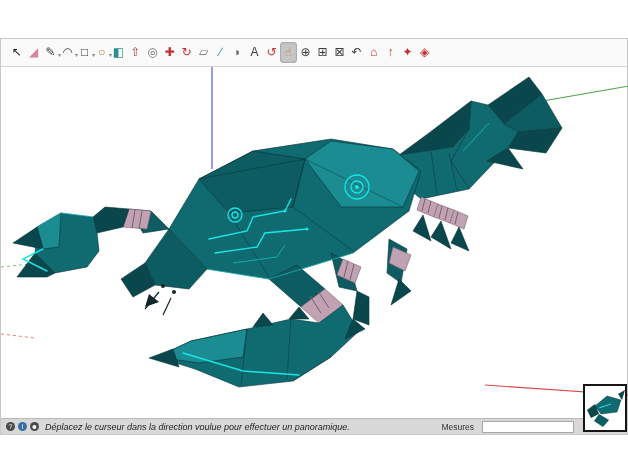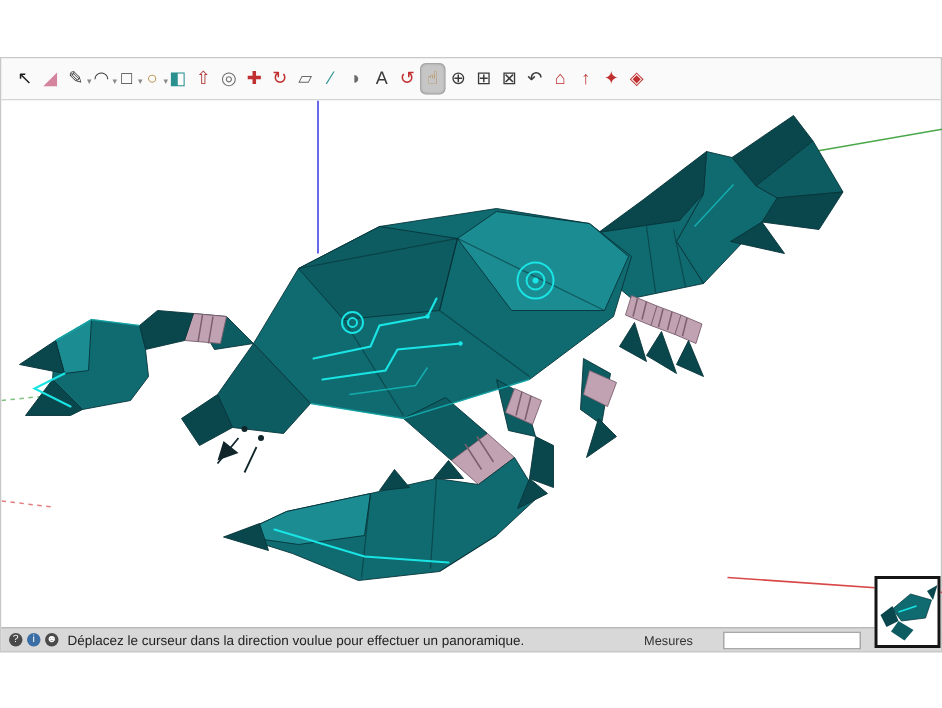--- a/index.html
+++ b/index.html
@@ -27,22 +27,22 @@
   .glow{stroke:var(--glow,#1ae4e4);stroke-width:1.4;fill:none;stroke-linecap:round;}
   .glowSoft{stroke:var(--glow,#1ae4e4);stroke-width:1;fill:none;opacity:.55;}
   .glowc{stroke:var(--glow,#1ae4e4);stroke-width:1.3;fill:none;}
   .axis{stroke-width:1.1;}
   
   .statusbar{height:15px;border-top:1px solid #b9b9b9;background:var(--statusBg,#d8d8d8);
     display:flex;align-items:center;padding:0 5px;gap:3px;font-size:9px;color:#222;}
   .sicon{width:9px;height:9px;border-radius:50%;background:currentColor;display:inline-block;
     text-align:center;cursor:pointer;}
   .sicon span{color:#fff;font-size:7px;line-height:9px;display:block;}
-  .status-msg{margin-left:3px;white-space:nowrap;}
-  .measure{margin-left:auto;display:flex;align-items:center;gap:20px;margin-right:48px;justify-content:space-between;}
+  .status-msg{margin-left:3px;white-space:nowrap;font-style:italic;}
+  .measure{margin-left:auto;display:flex;align-items:center;gap:8px;margin-right:48px;justify-content:space-between;}
   .measure-label{color:#333;font-size:8.5px;}
   .measure-input{width:86px;height:10px;font-size:8px;border:1px solid #a8a8a8;background:#fff;padding:0 2px;}
   
   .minimap{position:absolute;right:0;bottom:2px;width:40px;height:44px;border:2px solid #151515;
     background:#fff;z-index:5;}
 </style>
 </head>
 <body>
 
 <div class="window">

